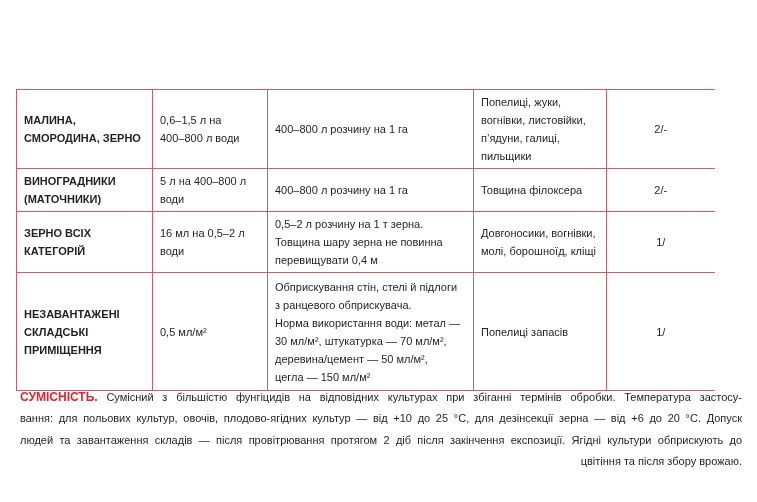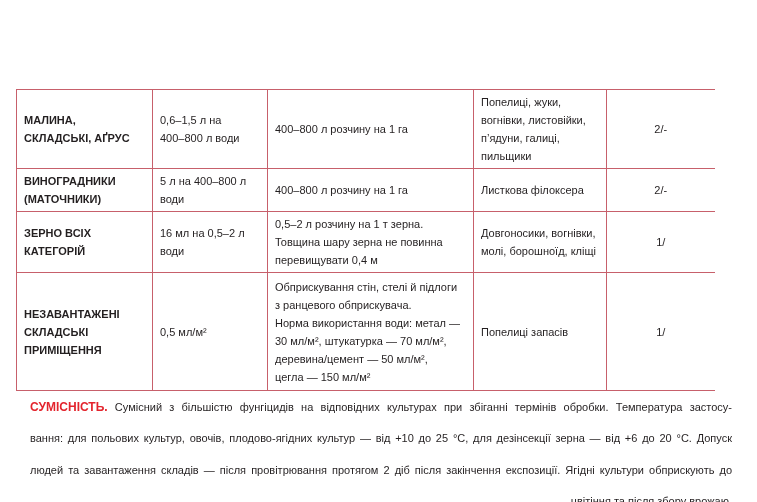--- a/index.html
+++ b/index.html
@@ -36,58 +36,58 @@
   tr.row-3{height:54px;}
   tr.row-4{height:118px;}
   td.crop-cell{font-weight:700;color:#111111;padding-left:6px;}
   td.max-cell{text-align:center;white-space:normal;}
 
   
   .compat{
     position:absolute;left:14px;top:384px;width:734px;
     font-size:11px;line-height:15.4px;color:var(--ink);
   }
-  .compat p{margin:16px;}
+  .compat p{margin:6px;}
   .jline{text-align:justify;text-align-last:justify;}
   .lline{text-align:right;}
   .compat-label{color:var(--red);font-weight:700;font-size:12px;}
 </style>
 </head>
 <body>
 
 <div class="page">
 
   <table class="app-table">
     <colgroup>
       <col style="width:136px">
       <col style="width:115px">
       <col style="width:206px">
       <col style="width:133px">
       <col style="width:108px">
     </colgroup>
     <tbody>
       <tr class="row-1">
         <td class="crop-cell">МАЛИНА,
-СКЛАДСЬКІ, АҐРУС</td>
+СМОРОДИНА, ЗЕРНО</td>
         <td class="dose-cell">0,6–1,5 л на
 400–800 л води</td>
         <td class="rate-cell">400–800 л розчину на 1 га</td>
         <td class="pests-cell">Попелиці, жуки,
 вогнівки, листовійки,
 п’ядуни, галиці,
 пильщики</td>
         <td class="max-cell">2/-</td>
       </tr>
       <tr class="row-2">
         <td class="crop-cell">ВИНОГРАДНИКИ
 (МАТОЧНИКИ)</td>
         <td class="dose-cell">5 л на 400–800 л
 води</td>
         <td class="rate-cell">400–800 л розчину на 1 га</td>
-        <td class="pests-cell">Листкова філоксера</td>
+        <td class="pests-cell">Товщина філоксера</td>
         <td class="max-cell">2/-</td>
       </tr>
       <tr class="row-3">
         <td class="crop-cell">ЗЕРНО ВСІХ
 КАТЕГОРІЙ</td>
         <td class="dose-cell">16 мл на 0,5–2 л
 води</td>
         <td class="rate-cell">0,5–2 л розчину на 1 т зерна.
 Товщина шару зерна не повинна
 перевищувати 0,4 м</td>

